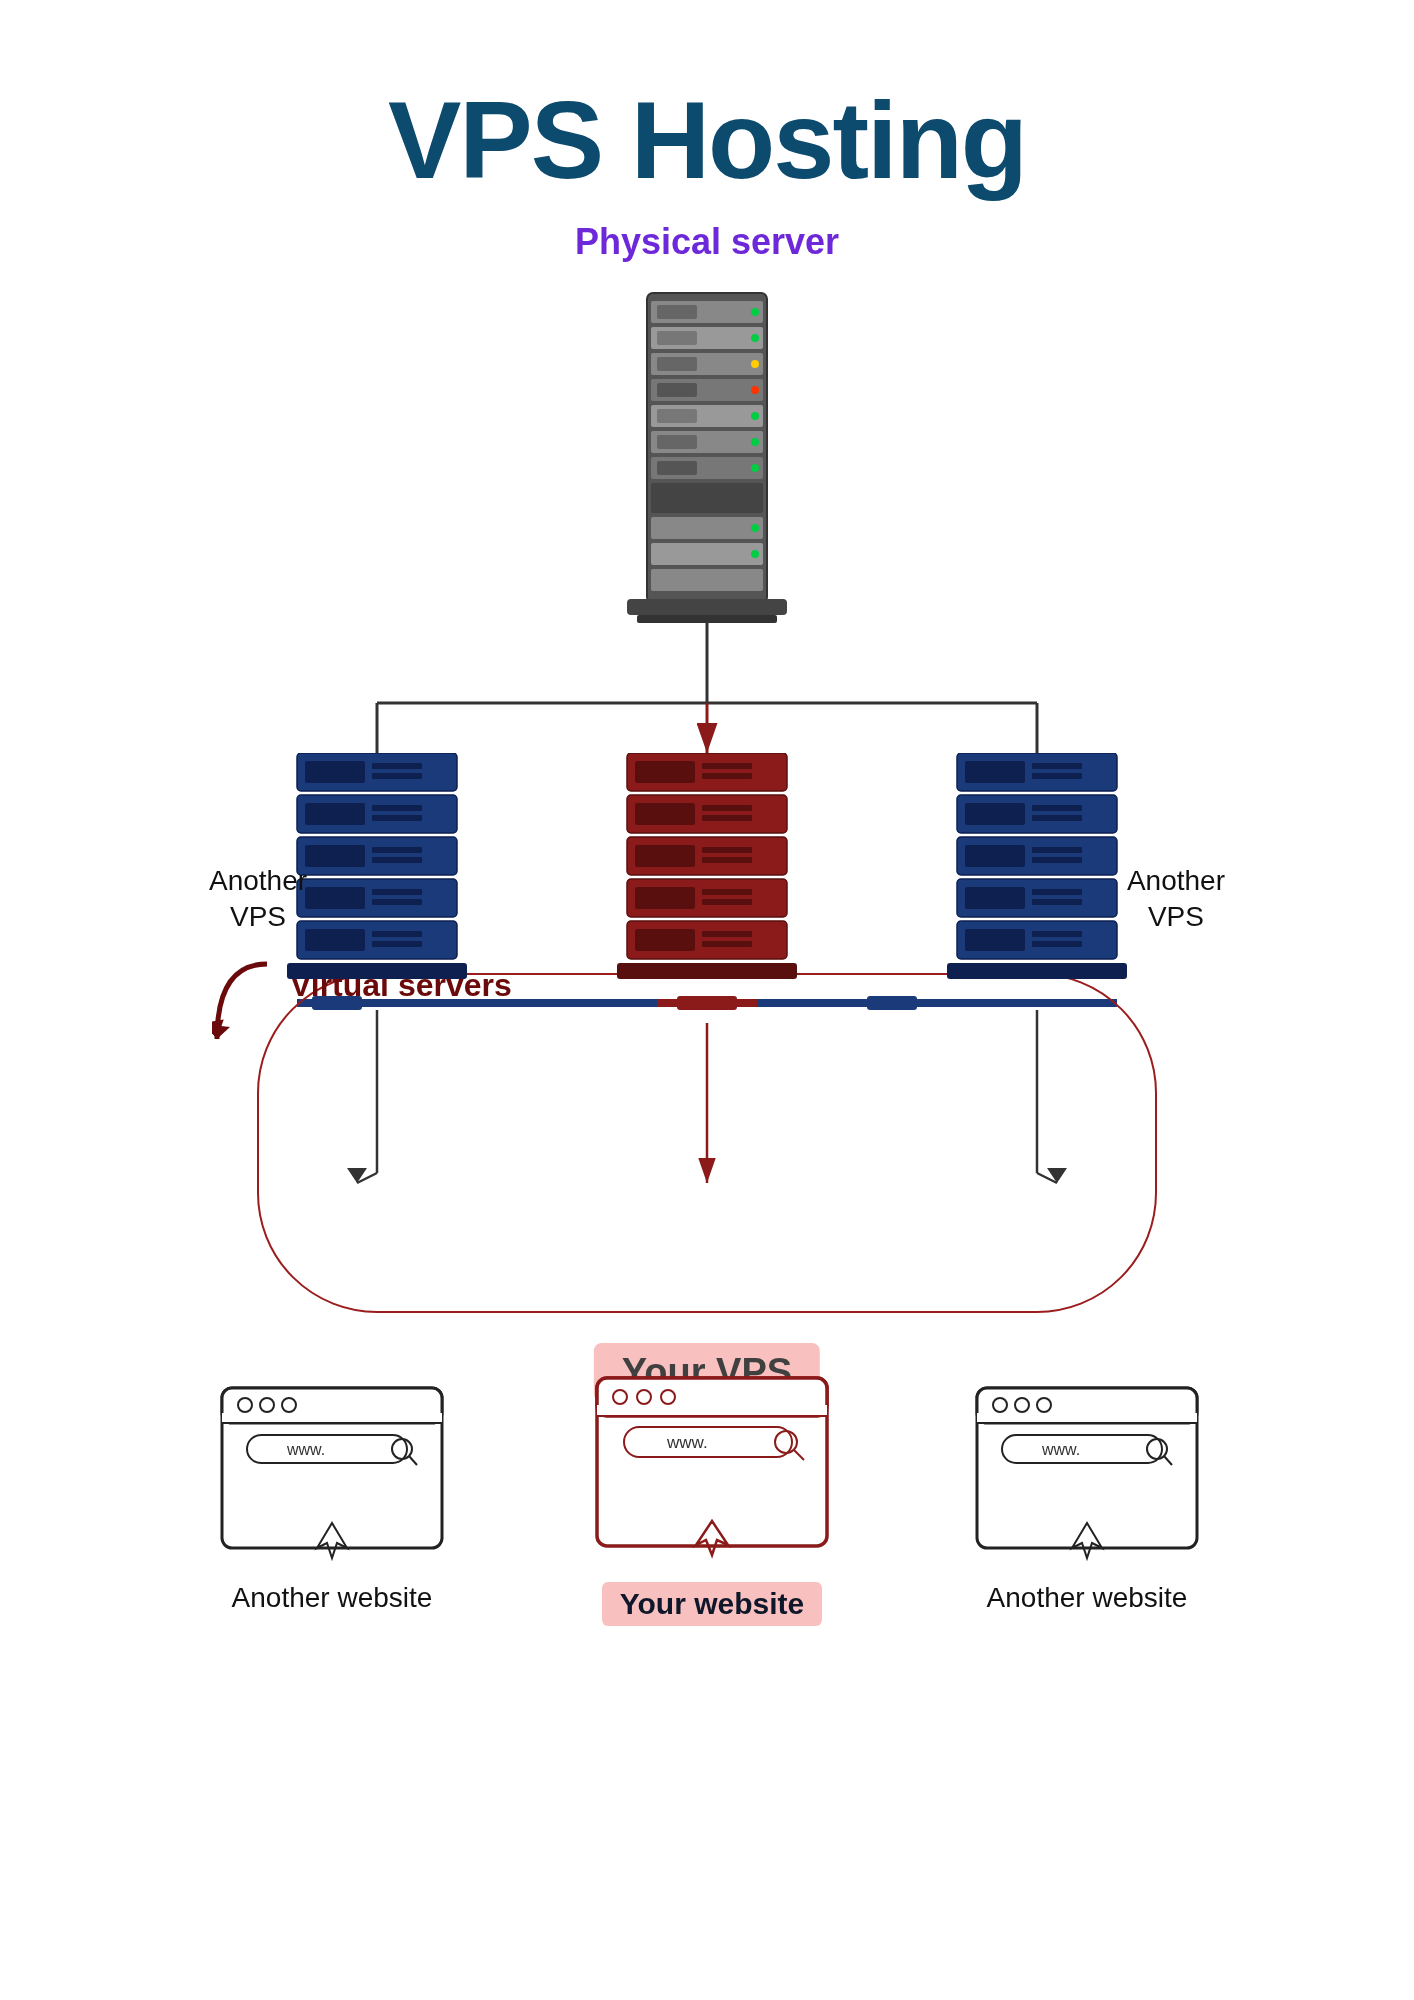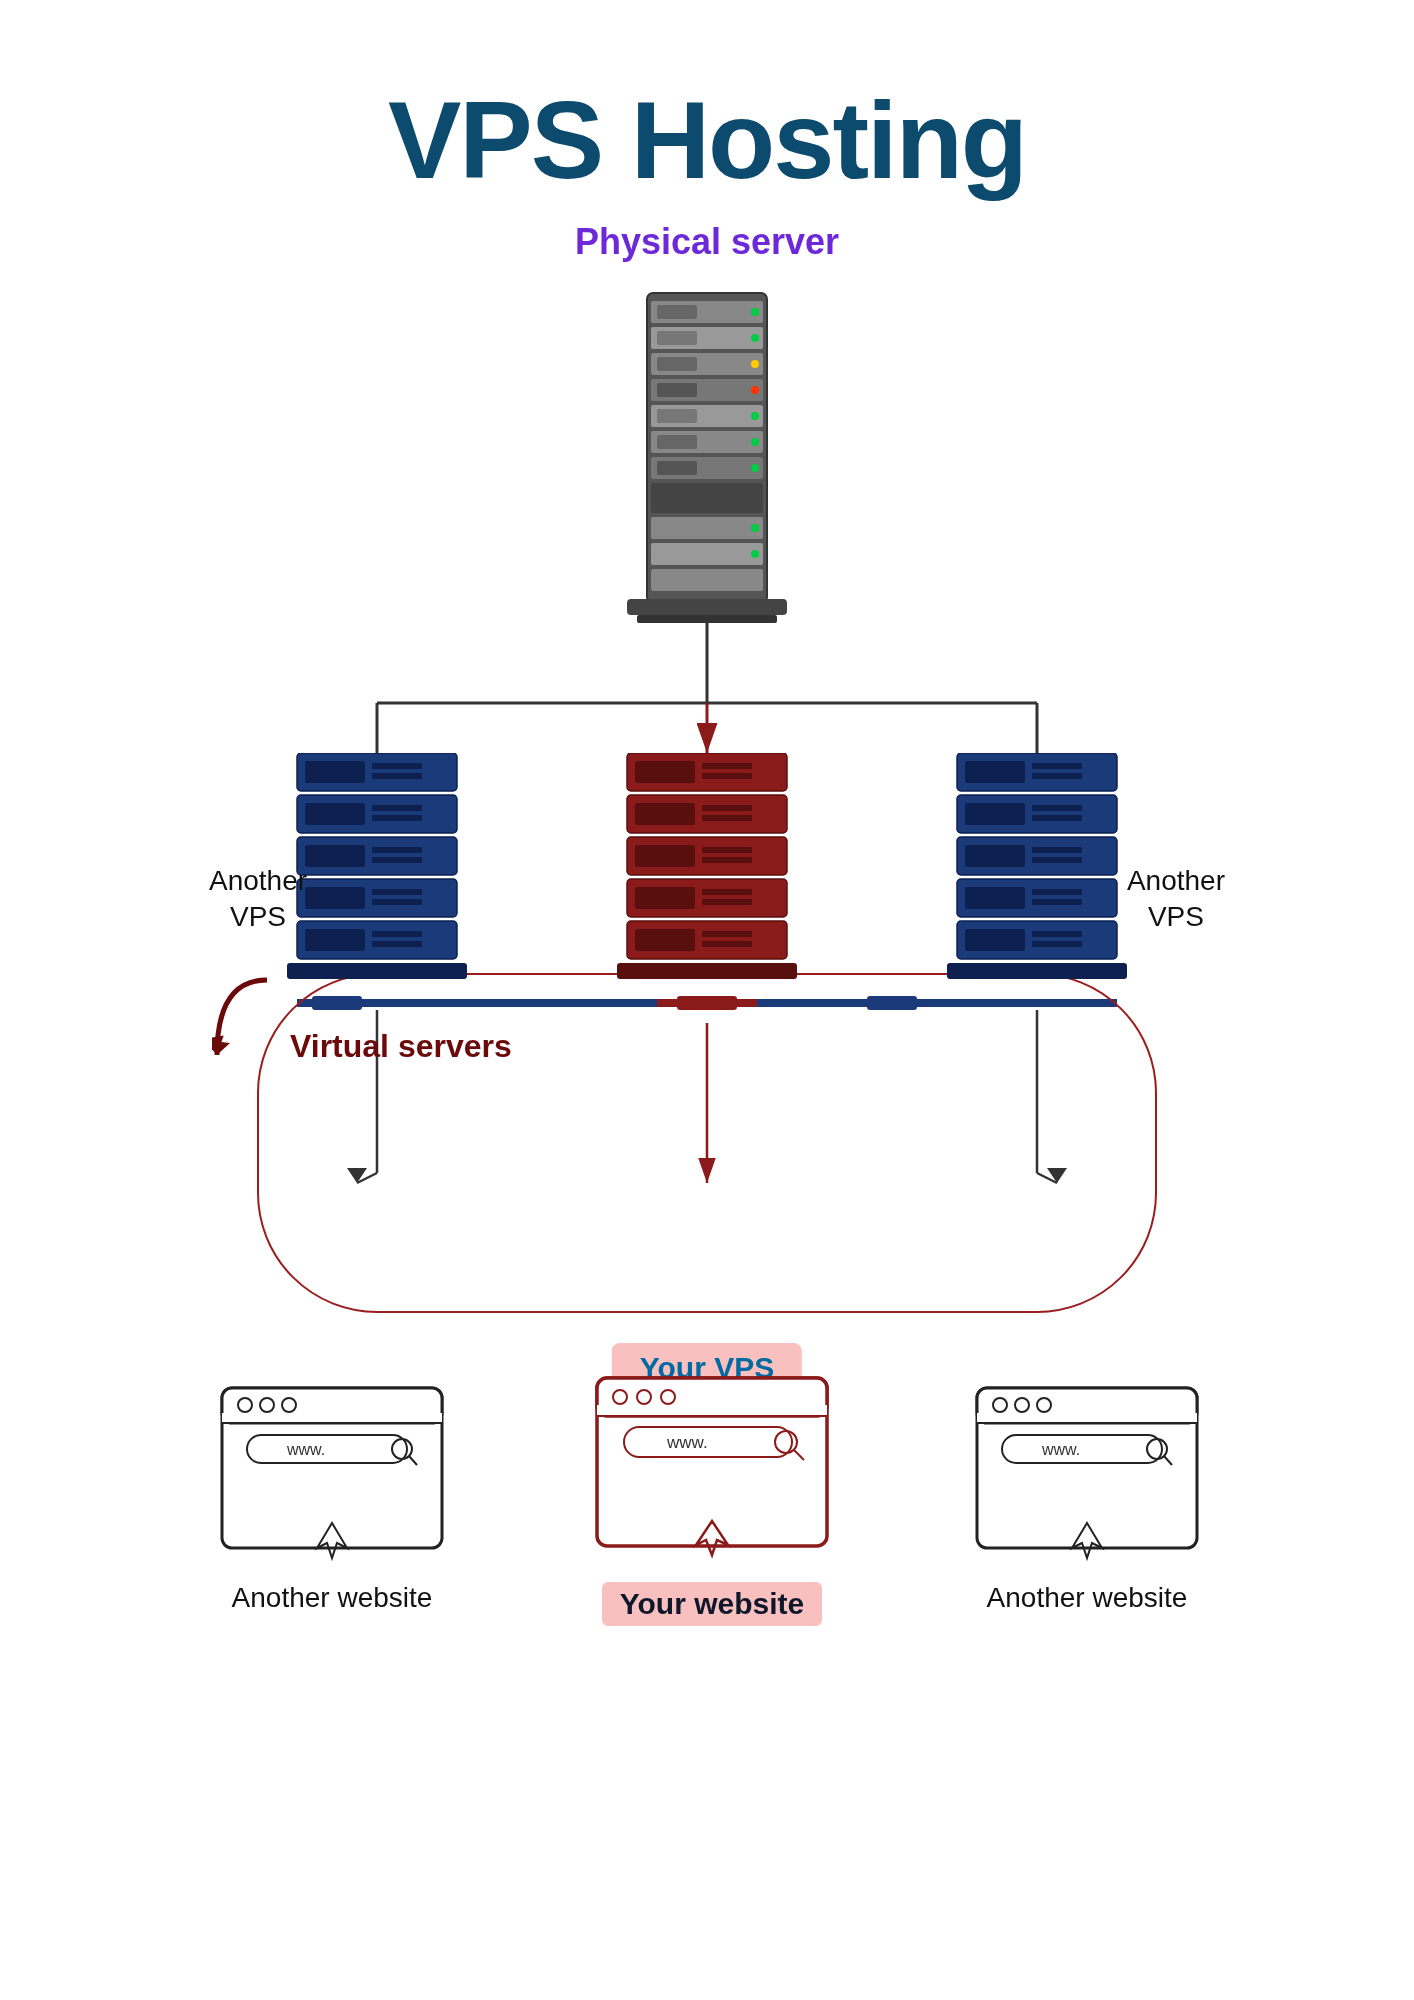--- a/index.html
+++ b/index.html
@@ -58,22 +58,22 @@
       pointer-events: none;
     }
 
     
     .your-vps-label {
       position: absolute;
       left: 50%;
       transform: translateX(-50%);
       top: 720px;
       background: #f9c0c0;
-      color: #0369a1;
-      font-size: 30px;
+      color: #404040;
+      font-size: 38px;
       font-weight: 800;
       padding: 8px 28px;
       border-radius: 8px;
     }
 
     .main-diagram {
       position: relative;
       width: 1100px;
       margin: 0 auto;
       height: 1140px;
@@ -166,21 +166,21 @@
         <polygon points="0 0, 10 3.5, 0 7" fill="#8b1a1a"></polygon>
       </marker>
       <marker id="arrowRed2" markerWidth="10" markerHeight="7" refX="10" refY="3.5" orient="auto">
         <polygon points="0 0, 10 3.5, 0 7" fill="#8b1a1a"></polygon>
       </marker>
     </defs>
   </svg>
 
   <div class="virtual-servers-oval"></div>
 
-  <div style="position:absolute; left:55px; top:352px; display:flex; align-items:flex-end; gap:8px;">
+  <div style="position:absolute; left:55px; top:336px; display:flex; align-items:flex-start; gap:8px;">
     <svg width="70" height="90" viewBox="0 0 70 90">
       <path d="M 55 5 Q 5 5 5 80" stroke="#6b0a0a" stroke-width="5" fill="none"></path>
       <polygon points="5,80 -5,62 15,62" fill="#6b0a0a" transform="rotate(-10,5,80)"></polygon>
       <polygon points="5,80 -8,65 18,68" fill="#6b0a0a"></polygon>
     </svg>
     <div style="font-size:32px; font-weight:800; color:#6b0a0a; margin-top:8px;">Virtual servers</div>
   </div>
 
   <div style="position:absolute; left:130px; top:130px;">
     <svg width="180" height="230" viewBox="0 0 180 230">

